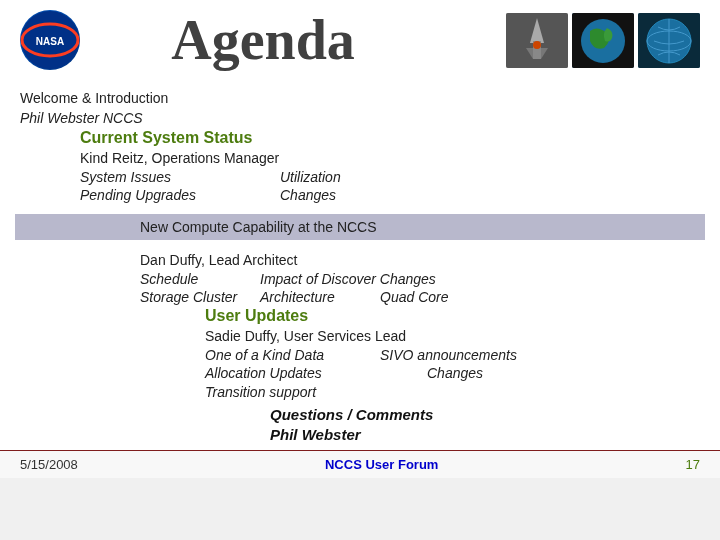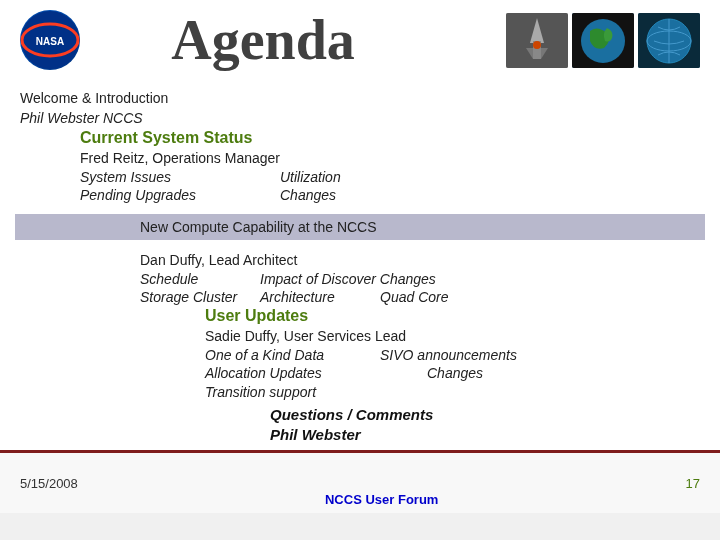--- a/index.html
+++ b/index.html
@@ -127,34 +127,33 @@
     .indent-2 { padding-left: 120px; }
     .indent-3 { padding-left: 185px; }
     .indent-4 { padding-left: 250px; }
 
     
     .footer {
       display: flex;
       align-items: center;
       justify-content: space-between;
       padding: 6px 20px;
-      border-top: 3px solid #7f1d1d;
+      border-top: 1px solid #7f1d1d;
       background: #f8f8f8;
     }
 
     .footer-date {
       font-size: 13px;
       color: #333;
     }
 
     .footer-title {
       font-size: 13px;
       color: #0000cc;
       font-weight: bold;
-      margin-top: 33px;
     }
 
     .footer-page {
       font-size: 13px;
       color: #4d7c0f;
     }
 
     .row-line {
       margin: 1px 0;
     }
@@ -228,21 +227,21 @@
 
     <div class="row-line indent-0">
       <span class="text-italic">Phil Webster  NCCS</span>
     </div>
 
     <div class="row-line indent-1">
       <span class="text-bold">Current System Status</span>
     </div>
 
     <div class="row-line indent-1">
-      <span class="text-normal">Fred Reitz, Operations Manager</span>
+      <span class="text-normal">Kind Reitz, Operations Manager</span>
     </div>
 
     <div class="row-line indent-1 two-col">
       <span class="text-italic">System Issues</span>
       <span class="text-italic">Utilization</span>
     </div>
 
     <div class="row-line indent-1 two-col">
       <span class="text-italic">Pending Upgrades</span>
       <span class="text-italic">Changes</span>

